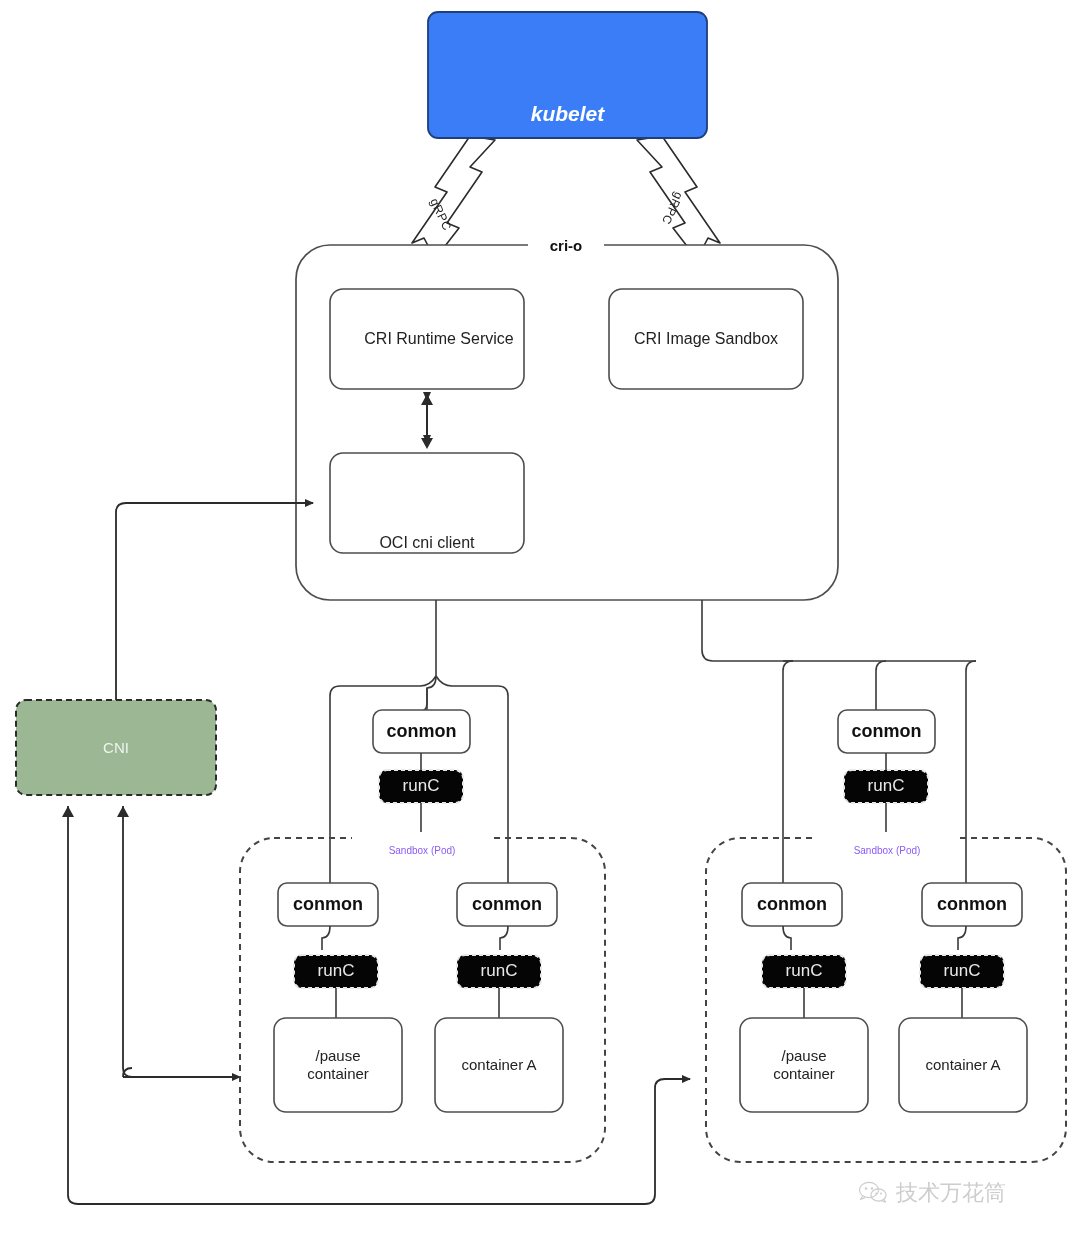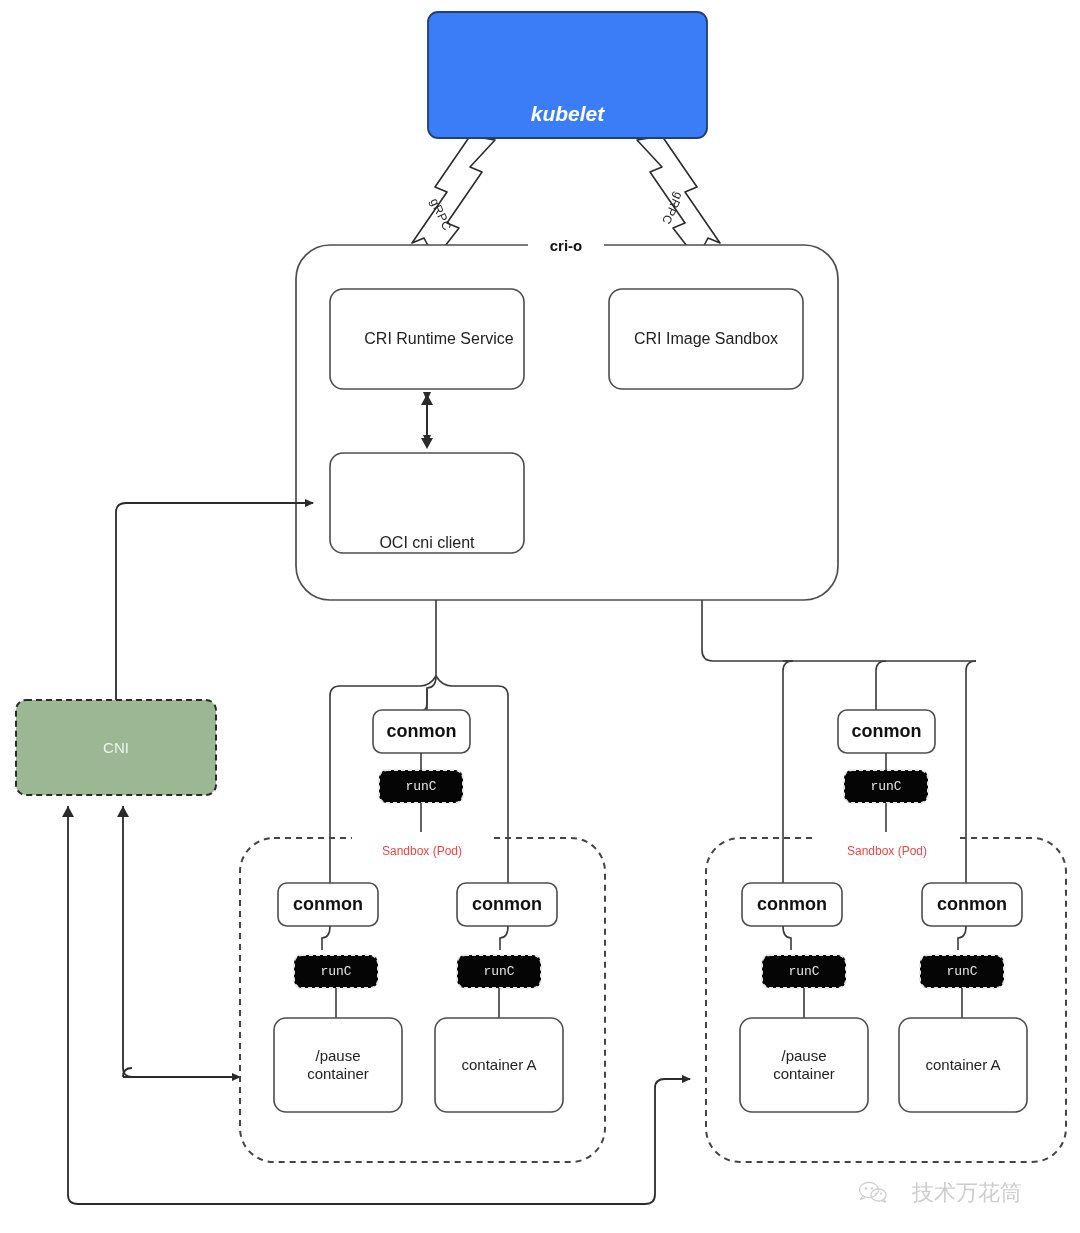--- a/index.html
+++ b/index.html
@@ -53,43 +53,42 @@
     color: #f0f4ef;
     font-size: 15px;
   }
   .conmon-label {
     color: #111111;
     font-size: 18px;
     font-weight: bold;
   }
   .runc-label {
     color: #e8e8e8;
-    font-size: 13px;
-    font-family: Liberation Mono, monospace;
+    font-size: 17px;
   }
   .container-label {
     color: #222222;
     font-size: 15px;
   }
   .sandbox-label {
-    color: #ef4444;
-    font-size: 12px;
+    color: #8b5cf6;
+    font-size: 10px;
   }
   .grpc-label {
     position: absolute;
     font-size: 12px;
     color: #222222;
     letter-spacing: 0.5px;
     pointer-events: none;
   }
   .watermark {
     position: absolute;
     display: flex;
     align-items: center;
-    gap: 24px;
+    gap: 8px;
     color: #cfcfcf;
     font-size: 22px;
     font-family: "DejaVu Sans", sans-serif;
     pointer-events: none;
     user-select: none;
   }
   .watermark-text { color: #cdcdcd; }
 </style>
 </head>
 <body>

